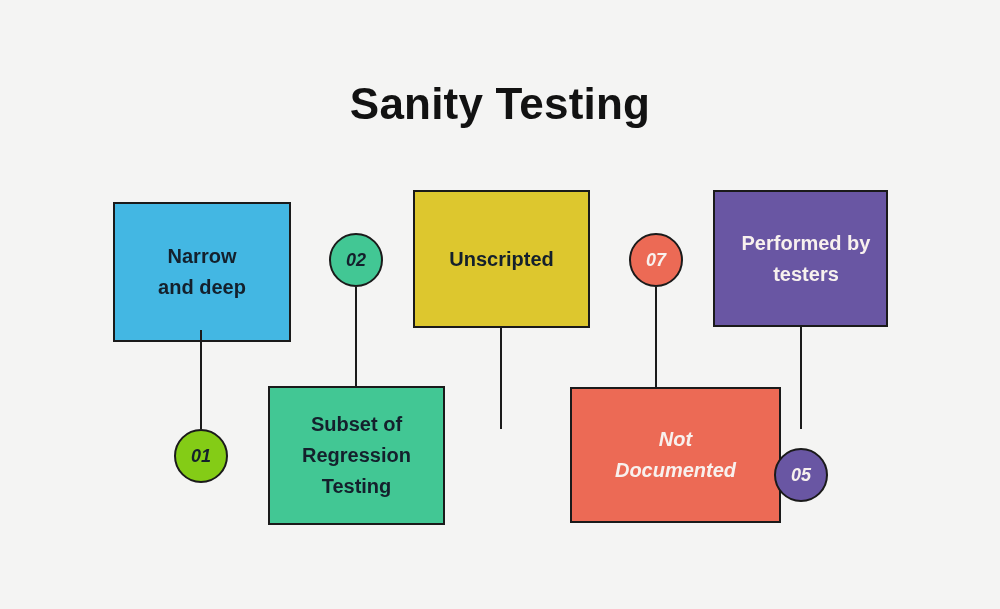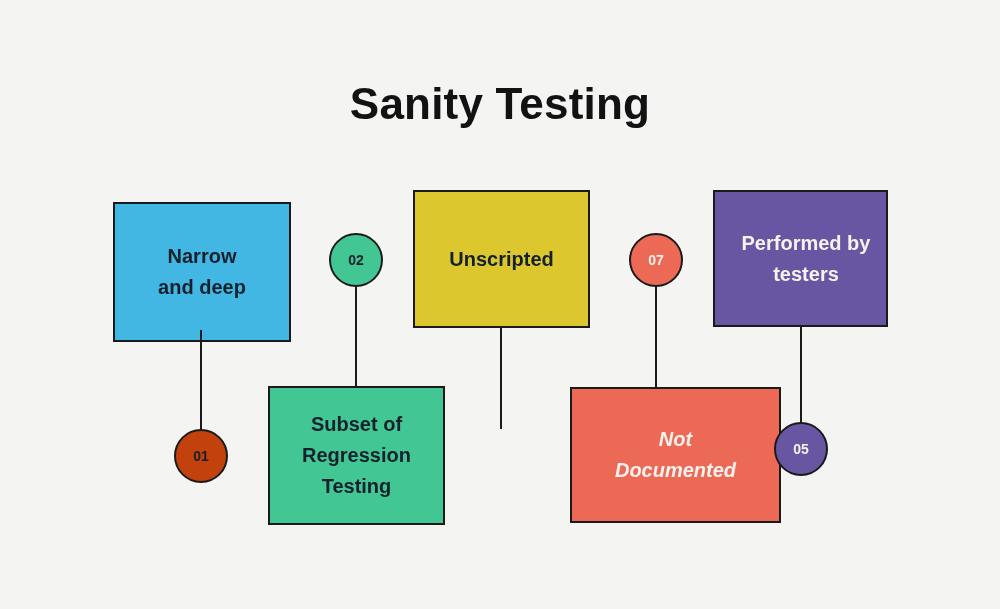--- a/index.html
+++ b/index.html
@@ -39,22 +39,23 @@
 
   .circle {
     position: absolute;
     width: 54px;
     height: 54px;
     border-radius: 50%;
     border: 2px solid #1a1a1a;
     display: flex;
     align-items: center;
     justify-content: center;
-    font-size: 14px;
+    font-size: 18px;
     font-weight: 700;
+    font-style: italic;
   }
 
   .connector {
     position: absolute;
     width: 2px;
   }
 
   
   .box-1    { left: 113px; top: 190px; width: 178px; height: 140px; }
   .line-1   { left: 200px; top: 330px; height: 99px; }
@@ -71,33 +72,33 @@
   .circle-3 { left: 475px; top: 429px; }
 
   
   .circle-4 { left: 629px; top: 233px; }
   .line-4   { left: 655px; top: 287px; height: 100px; }
   .box-4    { left: 570px; top: 387px; width: 211px; height: 136px; font-style: italic; }
 
   
   .box-5    { left: 713px; top: 190px; width: 175px; height: 137px; }
   .line-5   { left: 800px; top: 327px; height: 102px; }
-  .circle-5 { left: 774px; top: 422px; text-align: right; }
+  .circle-5 { left: 774px; top: 448px; text-align: right; }
 </style>
 </head>
 <body>
 
 <div class="canvas" style="background-color: rgb(244, 244, 243);">
 
   <div class="title" style="color: rgb(18, 18, 18);">Sanity Testing</div>
 
   <div class="box box-1" style="background-color: rgb(67, 183, 227); color: rgb(20, 32, 44); margin-top: 12px;">Narrow
 and deep</div>
   <div class="connector line-1" style="background-color: rgb(26, 26, 26);"></div>
-  <div class="circle circle-1" style="background-color: #c2410c; color: rgb(20, 32, 44);">01</div>
+  <div class="circle circle-1" style="background-color: #84cc16; color: rgb(20, 32, 44);">01</div>
 
   <div class="circle circle-2" style="background-color: rgb(66, 199, 148); color: rgb(20, 32, 44);">02</div>
   <div class="connector line-2" style="background-color: rgb(26, 26, 26);"></div>
   <div class="box box-3" style="background-color: rgb(221, 199, 46); color: rgb(20, 32, 44);">Unscripted</div>
 
   <div class="box box-2" style="background-color: rgb(66, 199, 148); color: rgb(20, 32, 44);">Subset of
 Regression
 Testing</div>
   <div class="connector line-3" style="background-color: rgb(26, 26, 26);"></div>
 

